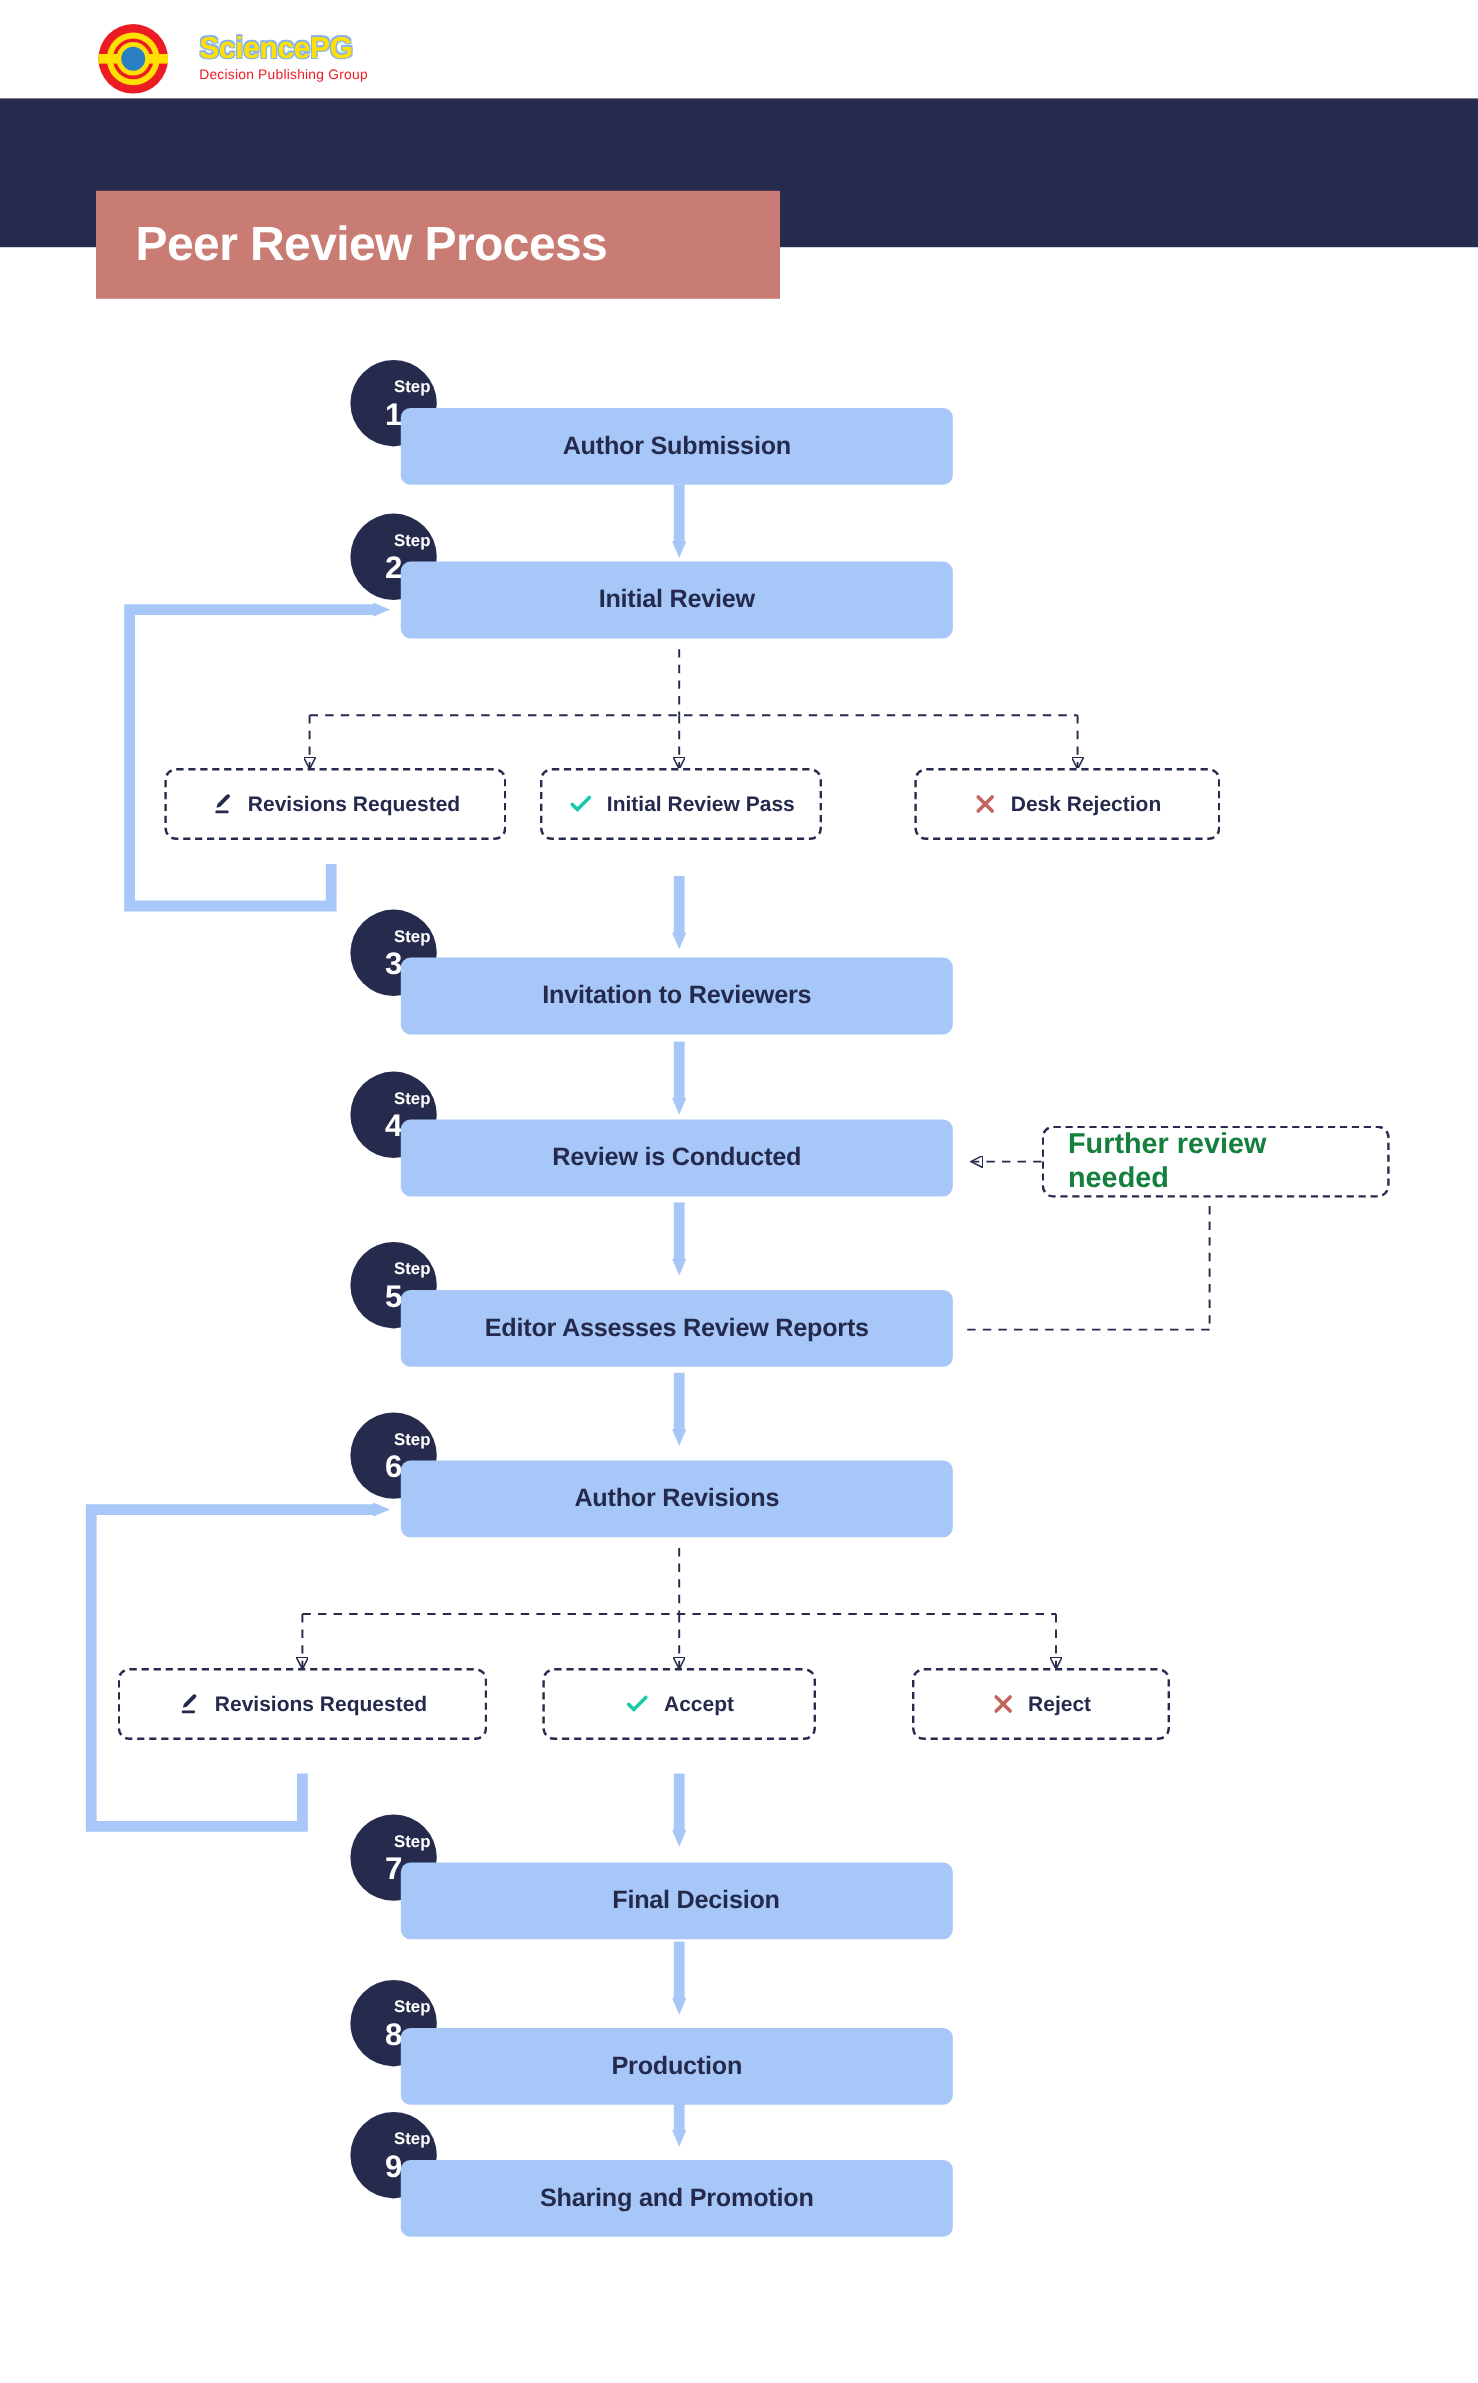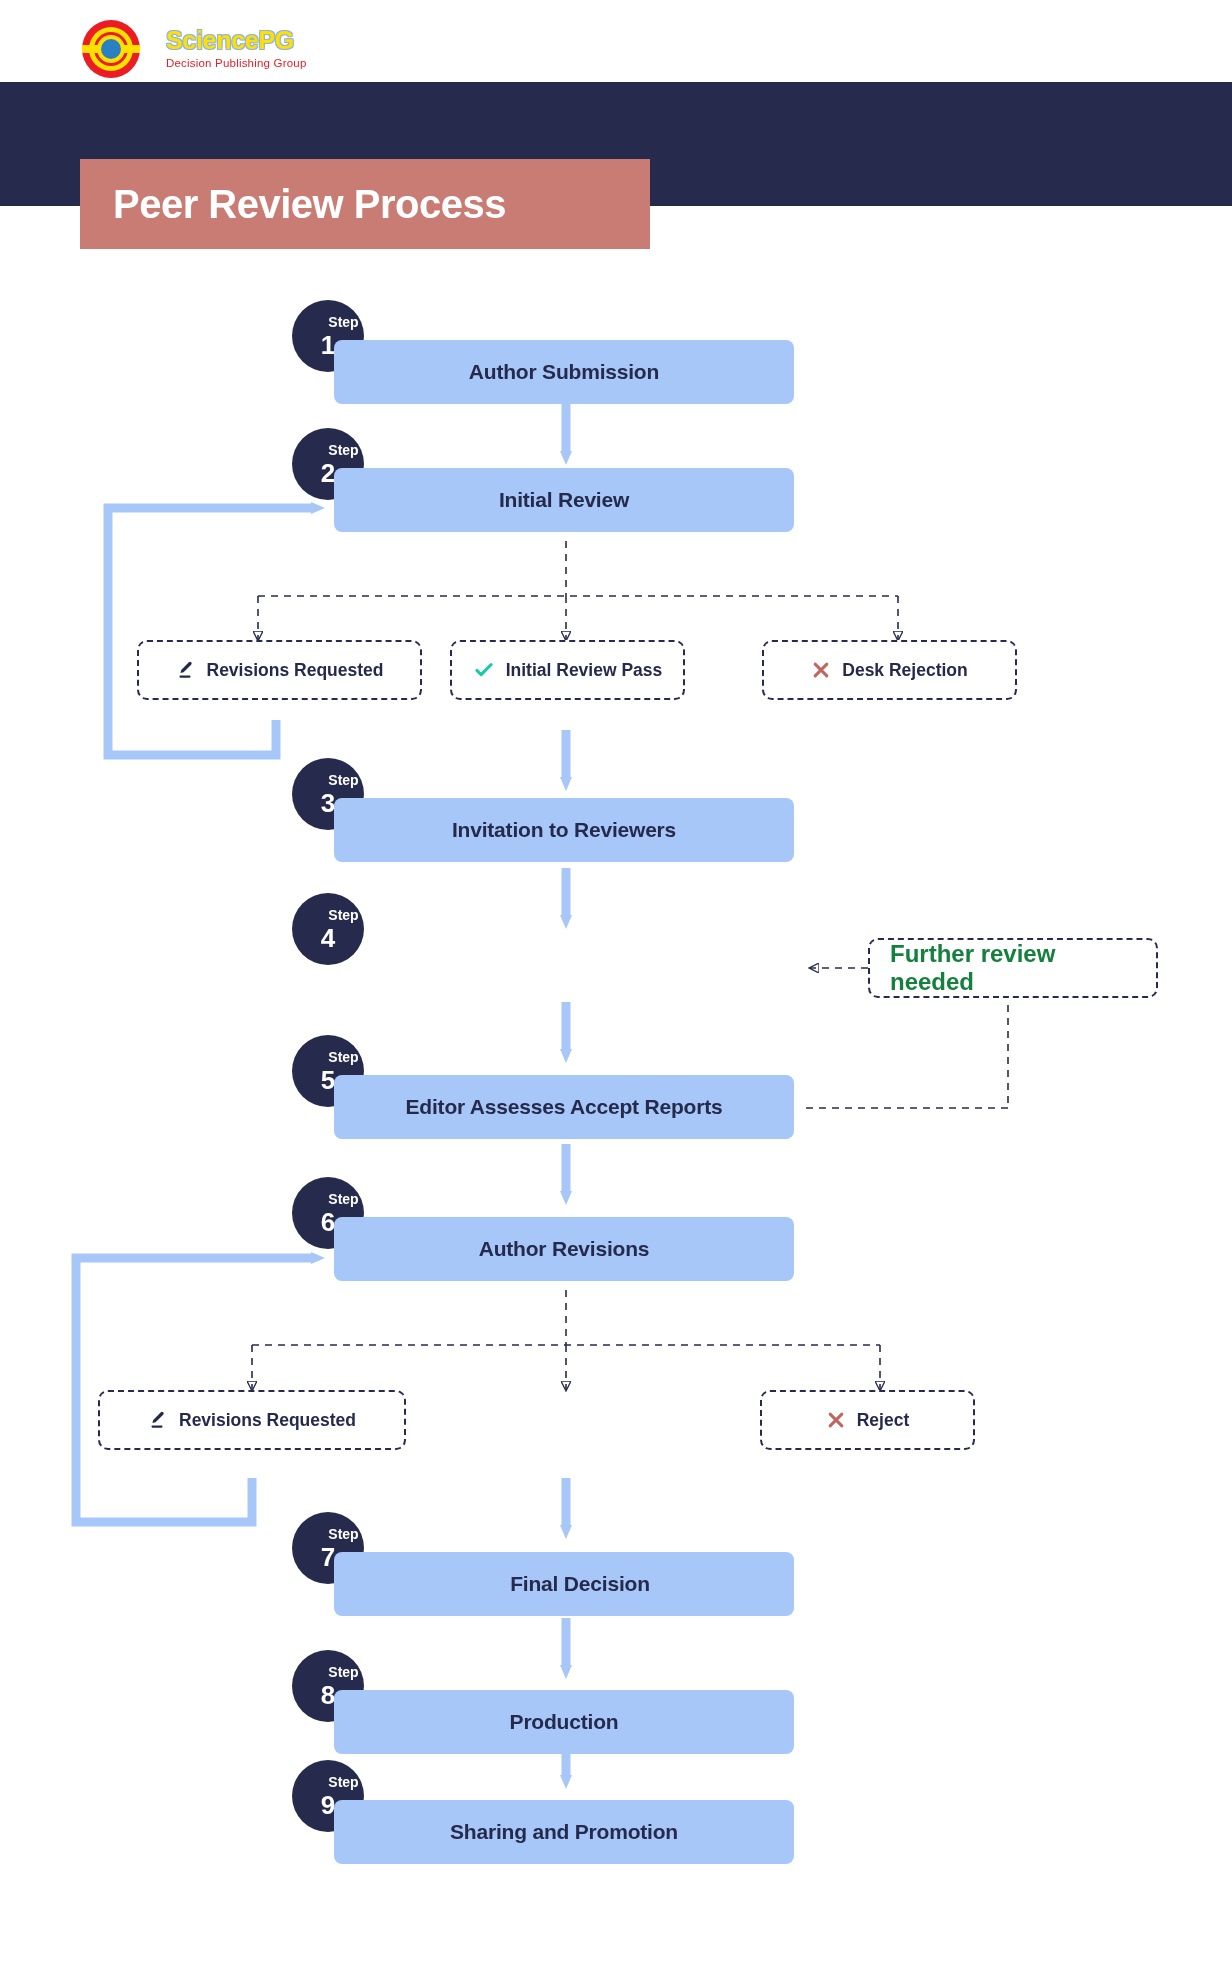--- a/index.html
+++ b/index.html
@@ -242,51 +242,62 @@
       <span class="b-num">3</span>
     </div>
     <div class="step-box" style="left:334px; top:798px;">
       <span>Invitation to Reviewers</span>
     </div>
 
     <div class="badge" style="left:292px; top:893px;">
       <span class="b-label">Step</span>
       <span class="b-num">4</span>
     </div>
+    <div class="step-box" style="left:334px; top:933px;">
+      <span>Review is Conducted</span>
+    </div>
 
     <div class="dash-note" style="left:868px; top:938px; width:290px;">
       <span>Further review needed</span>
     </div>
 
     <div class="badge" style="left:292px; top:1035px;">
       <span class="b-label">Step</span>
       <span class="b-num">5</span>
     </div>
     <div class="step-box" style="left:334px; top:1075px;">
-      <span>Editor Assesses Accept Reports</span>
+      <span>Editor Assesses Review Reports</span>
     </div>
 
     <div class="badge" style="left:292px; top:1177px;">
       <span class="b-label">Step</span>
       <span class="b-num">6</span>
     </div>
     <div class="step-box" style="left:334px; top:1217px;">
       <span>Author Revisions</span>
     </div>
 
     <div class="dash-box" style="left:98px; top:1390px; width:308px;">
       <span class="ic">
         <svg width="20" height="20" viewBox="0 0 24 24">
           <path d="M18.2 2.8c-.8-.8-2-.8-2.8 0L6.3 11.9l-1 3.8 3.8-1 9.1-9.1c.8-.8.8-2 0-2.8z" fill="#252a4d"></path>
           <rect x="4.2" y="18.6" width="13.2" height="2.6" rx="1" fill="#252a4d"></rect>
         </svg>
       </span>
       <span>Revisions Requested</span>
     </div>
 
+    <div class="dash-box" style="left:452px; top:1390px; width:228px;">
+      <span class="ic">
+        <svg width="22" height="20" viewBox="0 0 24 24">
+          <path d="M3.5 12.4l5.1 5.2L20.6 5.4" fill="none" stroke="#18c9a8" stroke-width="3.6" stroke-linecap="round" stroke-linejoin="round"></path>
+        </svg>
+      </span>
+      <span>Accept</span>
+    </div>
 
     <div class="dash-box" style="left:760px; top:1390px; width:215px;">
       <span class="ic">
         <svg width="20" height="20" viewBox="0 0 24 24">
           <path d="M5 5 L19 19 M19 5 L5 19" stroke="#c4645e" stroke-width="3.6" stroke-linecap="round"></path>
         </svg>
       </span>
       <span>Reject</span>
     </div>
 

